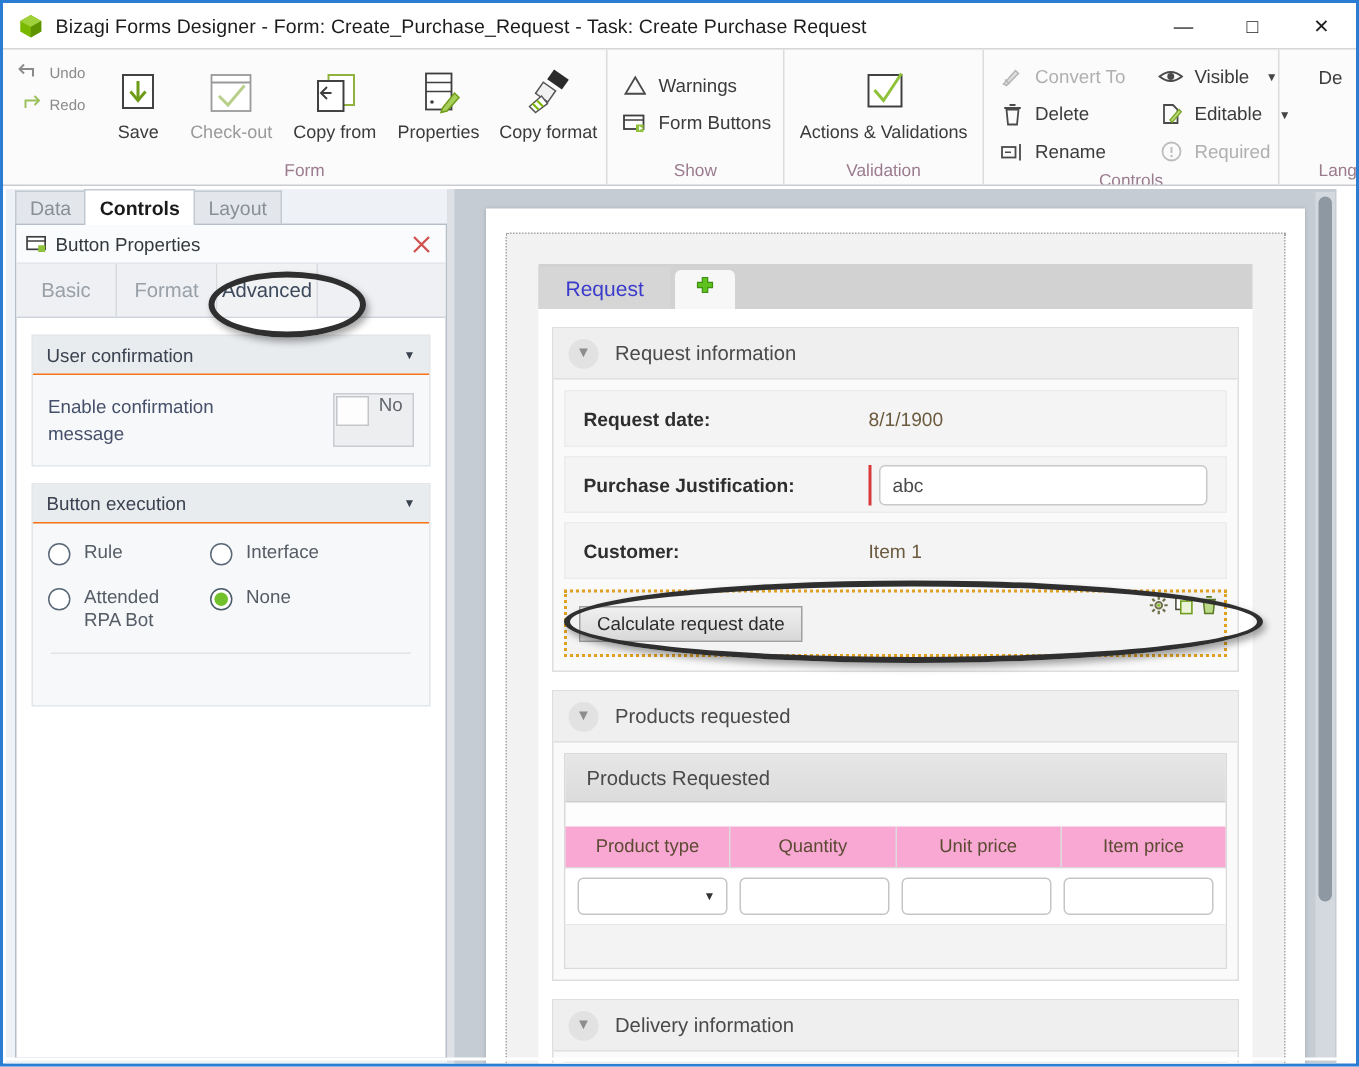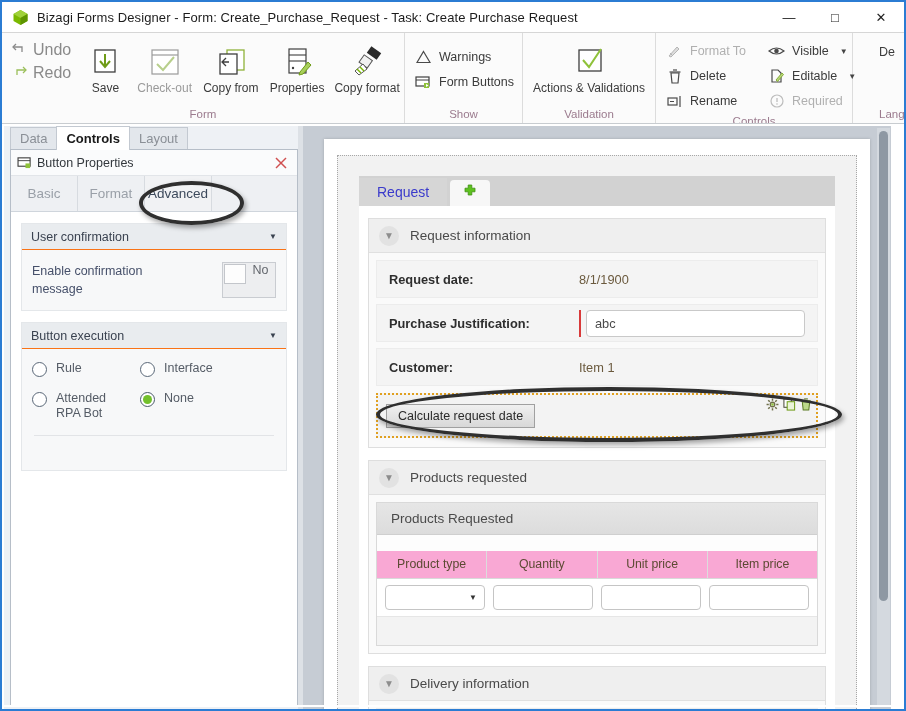--- a/index.html
+++ b/index.html
@@ -42,21 +42,21 @@
   .rgroup:last-child { border-right:none; }
   .rgroup-body { flex:1; display:flex; align-items:flex-start; padding-top:4px; }
   .rgroup-label {
     height:20px; line-height:18px; text-align:center; font-size:11.5px;
     color:#9b7b8e; width:100%;
   }
 
   
   .ur { display:flex; flex-direction:column; justify-content:center;
         padding:4px 8px 0 10px; gap:5px; }
-  .ur-item { display:flex; align-items:center; gap:6px; font-size:16px; color:#8a8a8a; }
+  .ur-item { display:flex; align-items:center; gap:6px; font-size:10px; color:#8a8a8a; }
   .ur-item svg { flex:none; }
 
   
   .bigbtn {
     width:68px; display:flex; flex-direction:column; align-items:center;
     padding-top:2px; cursor:default;
   }
   .bigbtn .ico { height:40px; display:flex; align-items:flex-end; justify-content:center; }
   .bigbtn .lbl { font-size:12px; color:#3b3b3b; margin-top:3px; text-align:center;
                  line-height:13px; }
@@ -373,21 +373,21 @@
     <div class="rgroup" style="width:197px;">
       <div class="rgroup-body">
         <div class="smallcol" style="padding-top:3px;">
           <div class="smallbtn disabled">
             <span class="sico">
               <svg width="15" height="14" viewBox="0 0 15 14">
                 <path d="M2 12 L10 3 L12 5 L4 13 Z" fill="#ddd" stroke="#b5b5b5" stroke-width="1"></path>
                 <line x1="3" y1="9" x2="6" y2="12" stroke="#b5b5b5" stroke-width="1"></line>
               </svg>
             </span>
-            <span>Format To</span>
+            <span>Convert To</span>
           </div>
           <div class="smallbtn">
             <span class="sico">
               <svg width="14" height="15" viewBox="0 0 14 15">
                 <path d="M3 4 H11 L10 14 H4 Z" fill="none" stroke="#4a4a4a" stroke-width="1.2"></path>
                 <line x1="1.5" y1="3" x2="12.5" y2="3" stroke="#4a4a4a" stroke-width="1.2"></line>
                 <line x1="5" y1="1" x2="9" y2="1" stroke="#4a4a4a" stroke-width="1.2"></line>
               </svg>
             </span>
             <span>Delete</span>

